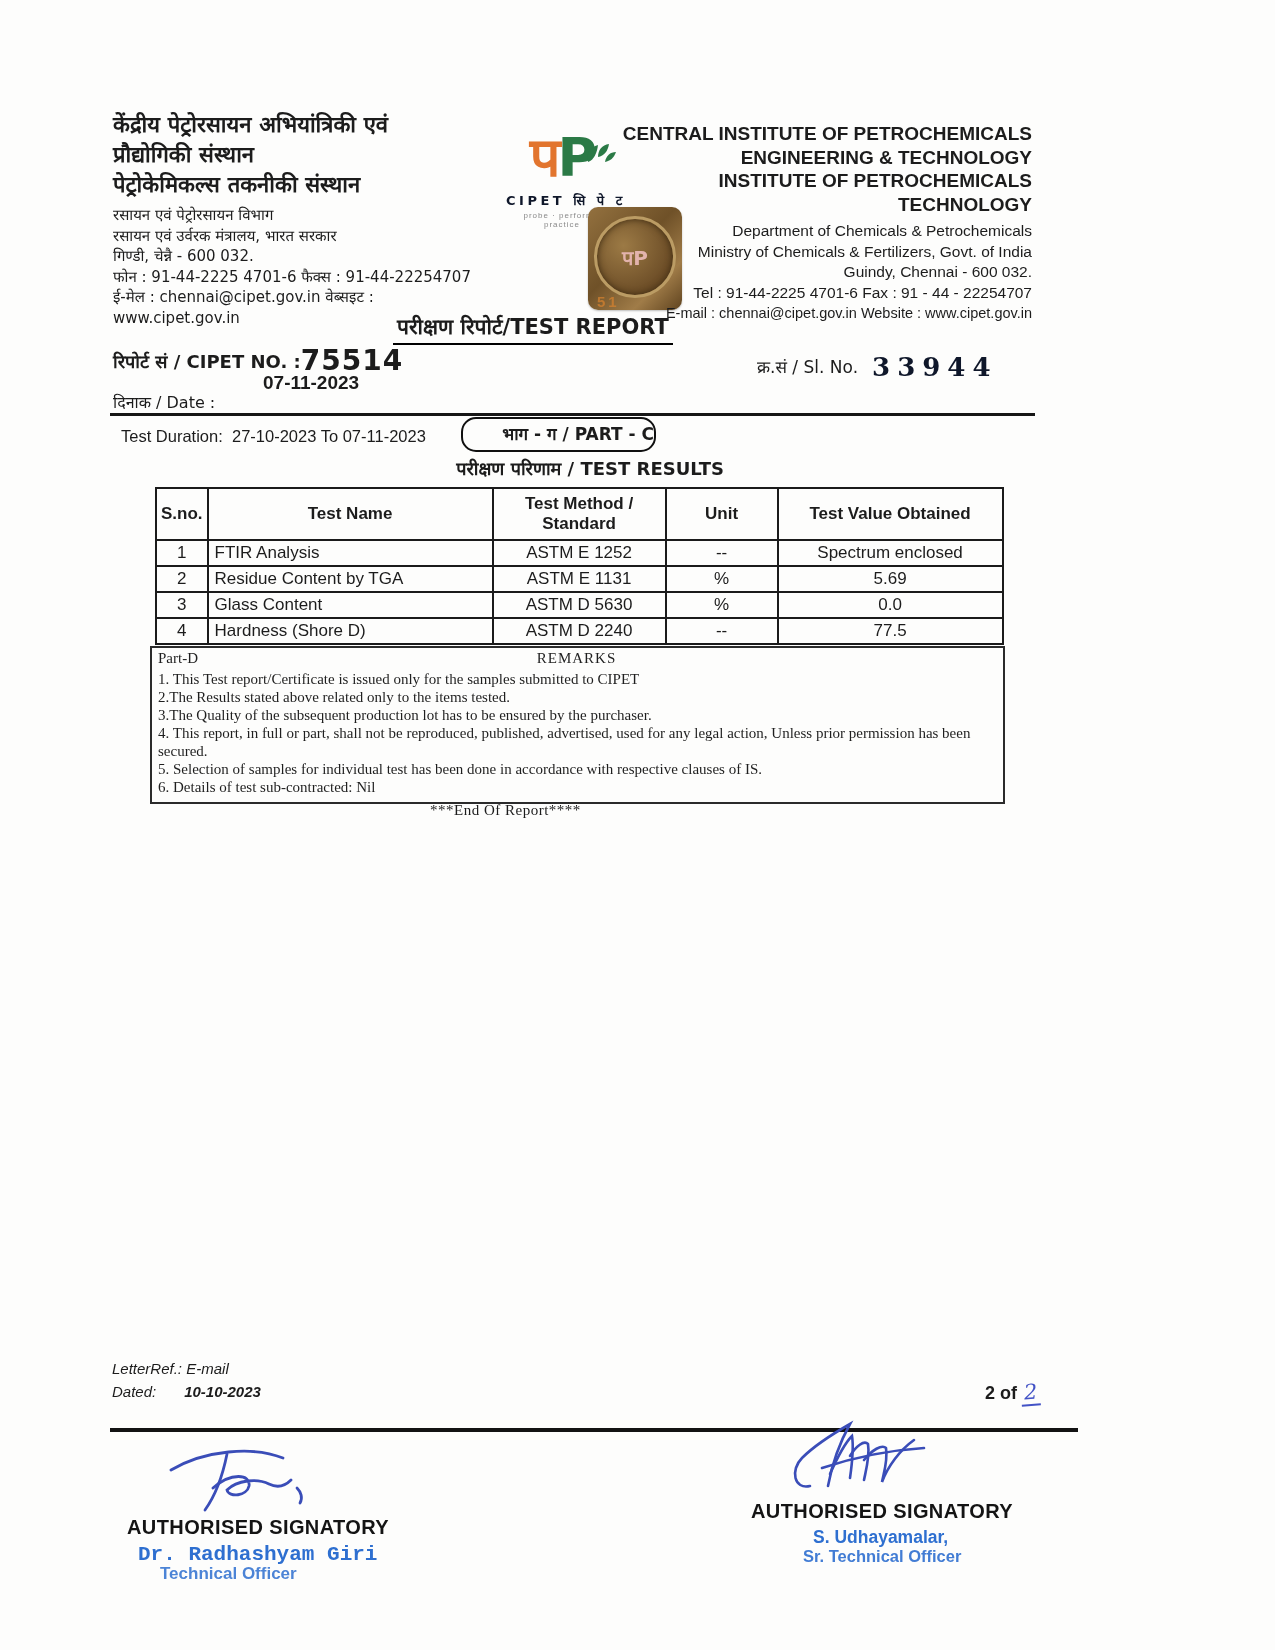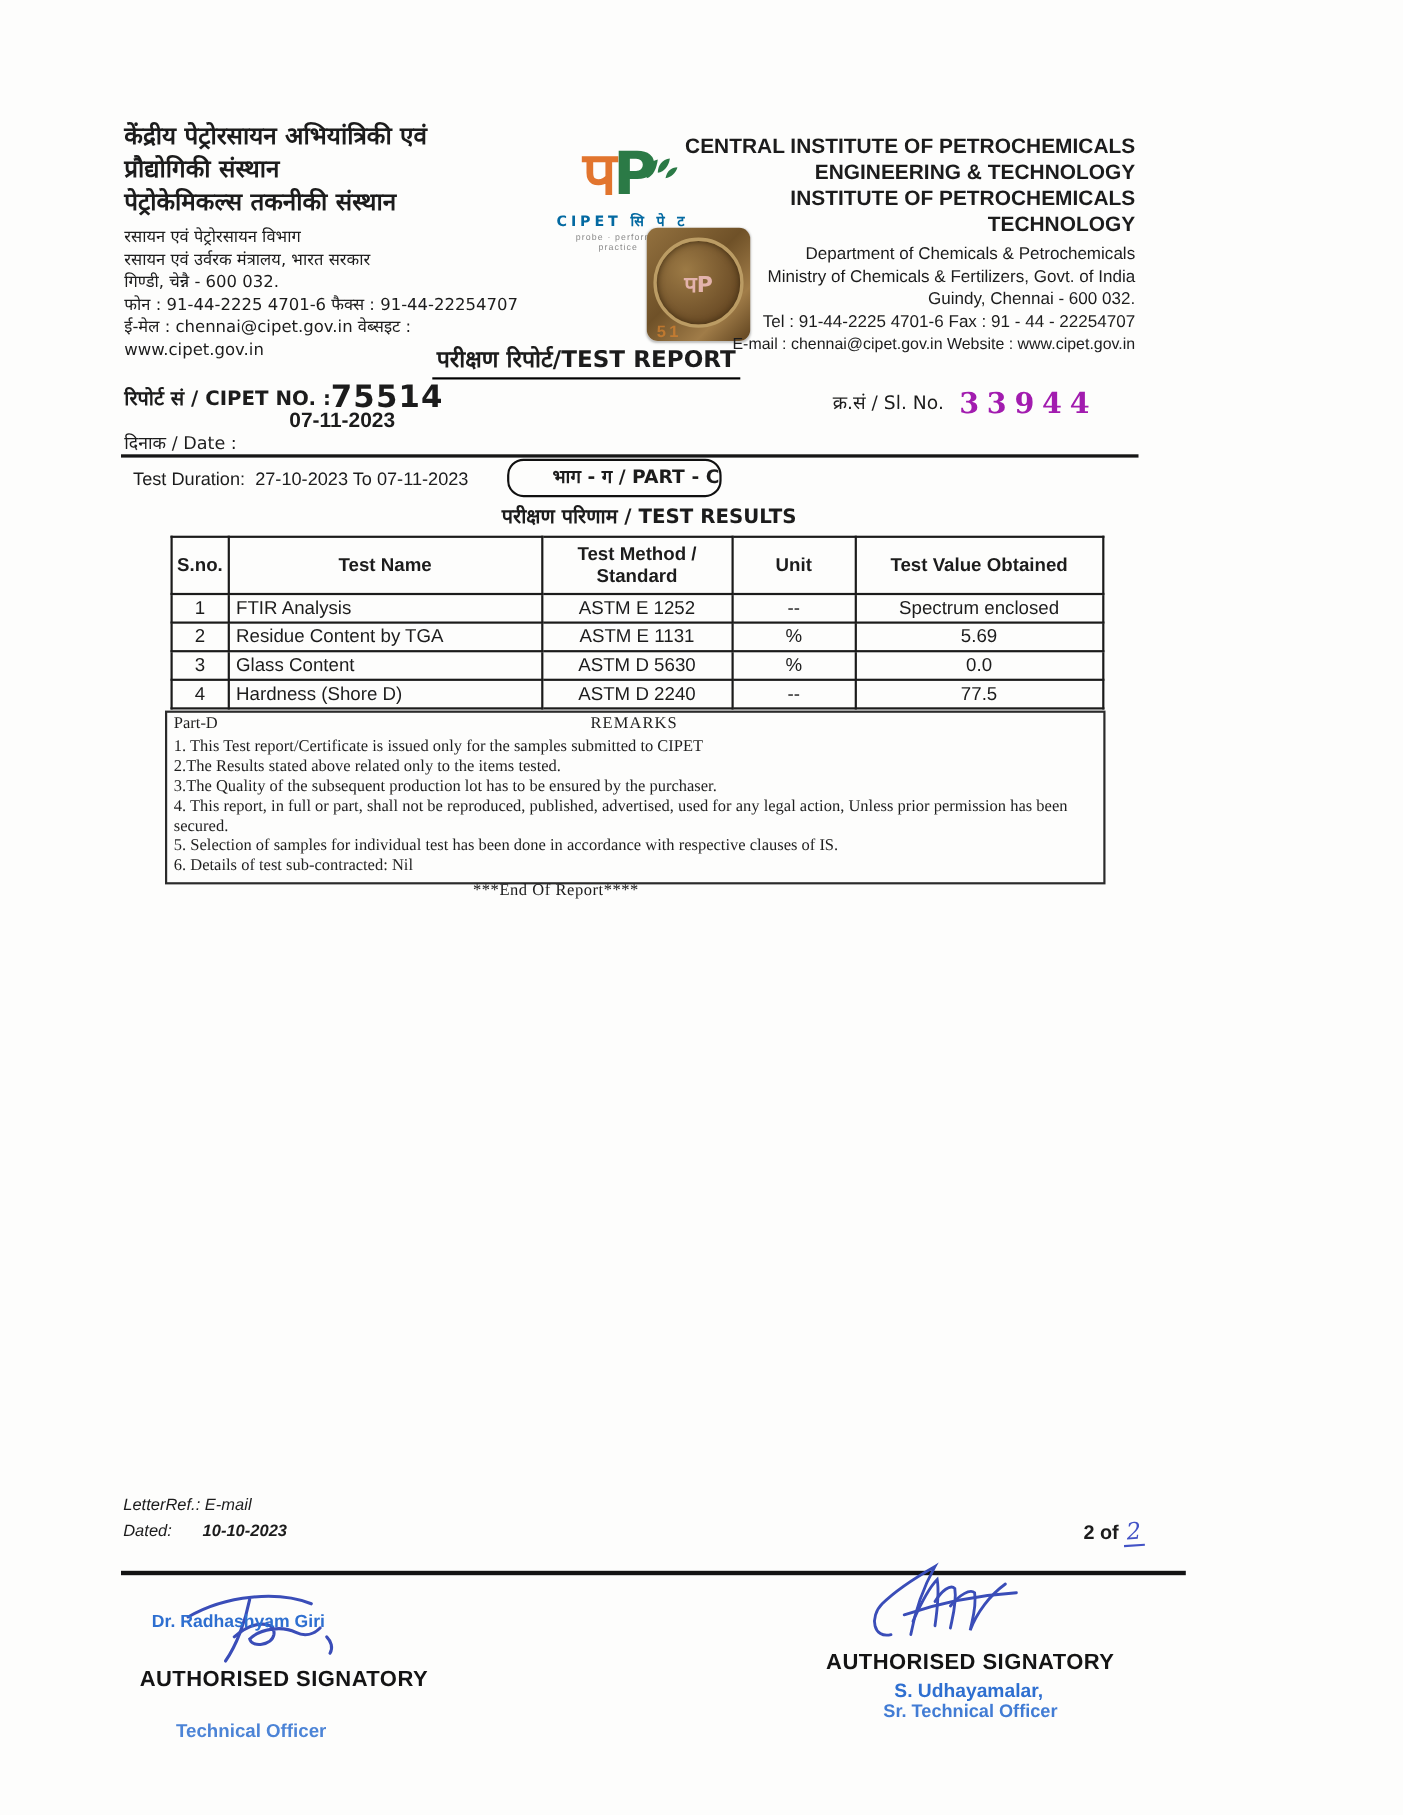--- a/index.html
+++ b/index.html
@@ -16,21 +16,21 @@
   .hindi-title { font-size:22px; font-weight:bold; line-height:30px; }
   .hindi-addr  { font-size:15px; line-height:20.5px; margin-top:5px; }
 
   .logo-block { left:506px; top:128px; width:112px; text-align:center; }
   .logo-letters { display:inline-block; position:relative; font-family:"DejaVu Sans",sans-serif;
     font-size:54px; font-weight:bold; line-height:60px; letter-spacing:-3px; }
   .logo-pa { color:#e2752e; }
   .logo-p  { color:#2b7a46; }
   .logo-leaf { position:absolute; top:-11px; right:-22px; }
   .logo-word { font-family:"DejaVu Sans",sans-serif; font-size:13px; font-weight:bold;
-    letter-spacing:3.5px; color:#0369a1; margin-top:3px; white-space:nowrap; }
+    letter-spacing:3.5px; color:#0f172a; margin-top:3px; white-space:nowrap; }
   .logo-tagline { font-size:8px; color:#8a8a8a; letter-spacing:1px; margin-top:2px; }
 
   .holo { left:588px; top:207px; width:94px; height:103px; border-radius:10px;
     background:linear-gradient(135deg,#93713f,#6f5128 45%,#a07c48 75%,#5f431f);
     box-shadow:0 1px 2px rgba(0,0,0,.25); }
   .holo-circle { width:76px; height:76px; border-radius:50%; margin:9px auto 0;
     background:radial-gradient(circle at 35% 35%, #9c7a45, #6b4c26 72%);
     border:3px solid #bb9c64; box-shadow:inset 0 0 7px #3c2a11;
     display:flex; align-items:center; justify-content:center; }
   .holo-mark { font-family:"DejaVu Sans",sans-serif; color:#e3b3ac; font-weight:bold; font-size:20px; }
@@ -42,21 +42,21 @@
   .en-addr  { font-size:15.5px; line-height:20.5px; margin-top:5px; }
   .en-addr .small { font-size:14.5px; }
 
   
   .report-title { left:393px; top:312px; font-size:21px; font-weight:bold;
     border-bottom:2px solid #000; padding:0 4px 3px 4px; }
   .report-no-line { left:113px; top:344px; font-size:18px; font-weight:bold; }
   .report-no { font-size:28px; font-weight:bold; vertical-align:-2px; letter-spacing:1px; }
   .sl-no-line { left:757px; top:352px; font-size:17px; }
   .sl-no { font-family:"DejaVu Serif", serif; font-size:26px; font-weight:bold;
-    letter-spacing:7px; margin-left:14px; color:#a21caf; vertical-align:-3px; }
+    letter-spacing:7px; margin-left:14px; color:#0f172a; vertical-align:-3px; }
   .report-date { left:263px; top:372px; font-size:19px; font-weight:bold; }
   .date-label { left:113px; top:391px; font-size:16px; }
   .hr1 { left:110px; top:413px; width:925px; height:3px; background:#161616; }
 
   .duration { left:121px; top:427px; font-size:16.5px; }
   .part-box { left:461px; top:417px; width:191px; height:31px; border:2.5px solid #101010;
     border-radius:15px; text-align:right; line-height:31px; font-size:17px; font-weight:bold; }
   .results-title { left:404px; top:456px; width:320px; text-align:right;
     font-size:18px; font-weight:bold; }
 
@@ -88,21 +88,21 @@
     font-weight:normal; color:#4353c6; font-size:21px; border-bottom:2px solid #4353c6;
     padding:0 3px 0 3px; transform:rotate(-4deg); margin-left:4px; }
   .hr2 { left:110px; top:1428px; width:968px; height:4px; background:#131313; }
 
   .sig-svg-left  { left:165px; top:1444px; }
   .sig-svg-right { left:788px; top:1416px; }
   .sig-title { font-size:20px; font-weight:bold; letter-spacing:.4px; color:#141414; }
   .sig-title-left  { left:127px; top:1516px; }
   .sig-title-right { left:751px; top:1500px; }
   .stamp { color:#2e6fd0; font-weight:bold; }
-  .sig-name-left { left:138px; top:1466px; font-size:16px; }
+  .sig-name-left { left:138px; top:1543px; font-size:21px;font-family:Liberation Mono, monospace; }
   .sig-role-left { left:160px; top:1564px; font-size:17px; opacity:.85; }
   .sig-name-right { left:813px; top:1527px; font-size:17.5px; }
   .sig-role-right { left:803px; top:1547px; font-size:16.5px; opacity:.9; }
 </style>
 </head>
 <body>
 
 <div class="page">
 
   <div class="abs hindi-block dev">

